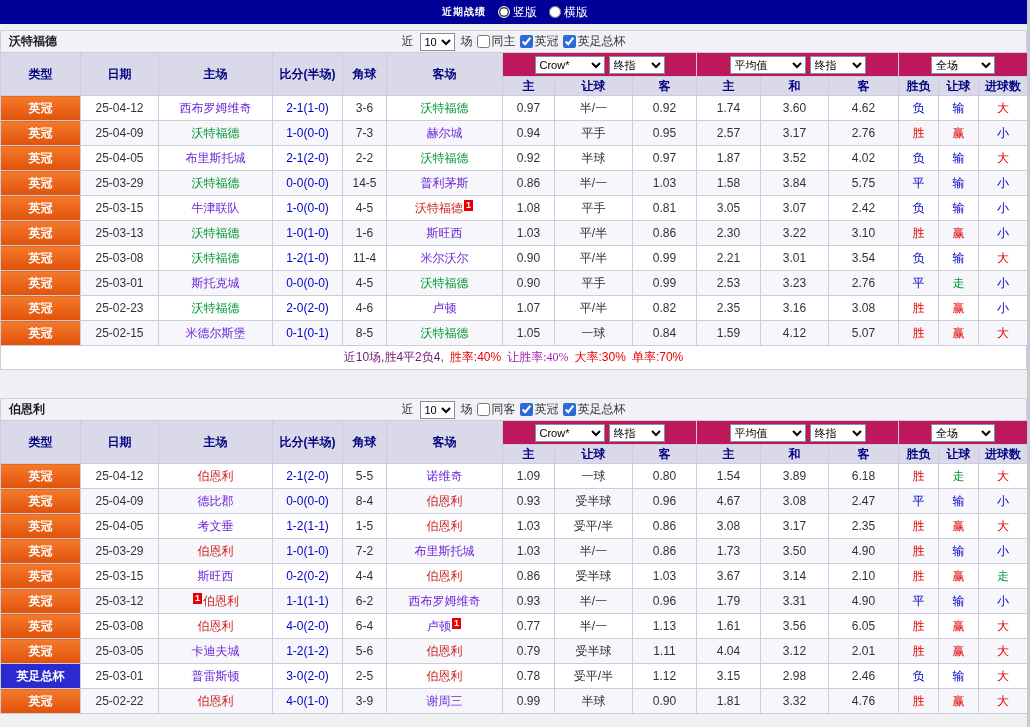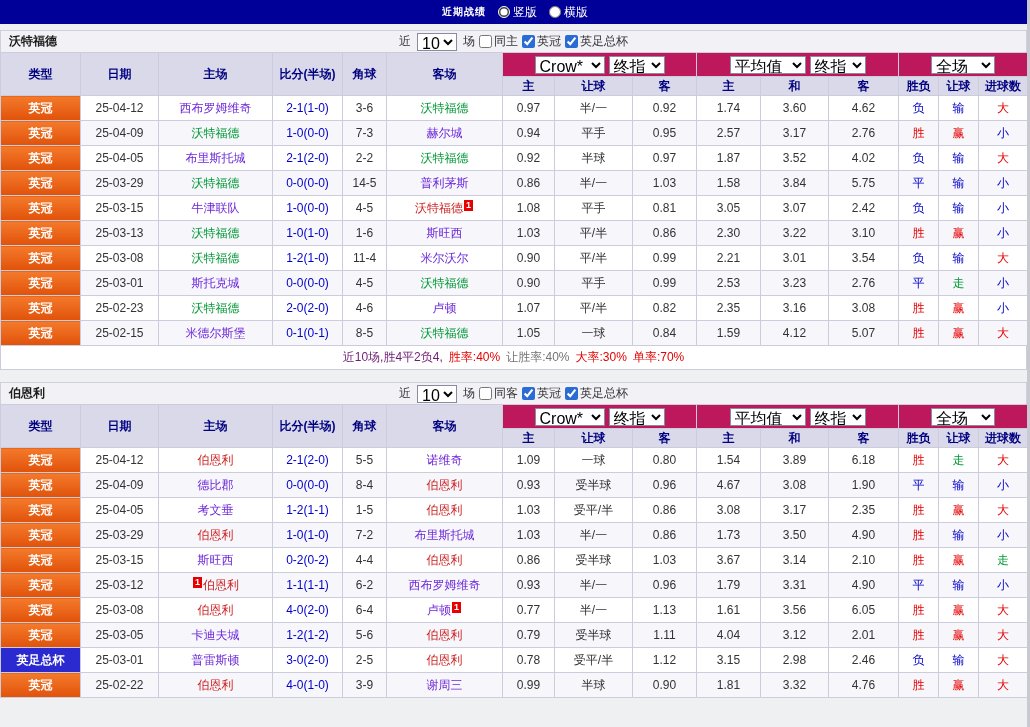--- a/index.html
+++ b/index.html
@@ -16,41 +16,41 @@
   .topbar {
     height: 24px; background: #000099; color: #fff;
     display: flex; align-items: center; justify-content: center; gap: 12px;
   }
   .topbar-title { font-weight: bold; font-size: 10px; letter-spacing: 1px; }
   .radio-item { display: inline-flex; align-items: center; gap: 3px; cursor: pointer; color: #fff; }
   .radio-item input { accent-color: #ffffff; width: 12px; height: 12px; margin: 0; }
 
   .page { width: 1027px; }
   .section { margin-top: 6px; background: #fff; }
-  .section + .section { margin-top: 12px; }
+  .section + .section { margin-top: 28px; }
 
   
   .section-bar {
     position: relative; height: 22px; background: #f1f1f6;
     border: 1px solid #cfcfdd; border-bottom: none;
     display: flex; align-items: center; justify-content: center; gap: 5px;
   }
   .team-name { position: absolute; left: 8px; font-weight: bold; color: #1a1a1a; }
   .controls { display: flex; align-items: center; gap: 4px; }
   .cb-item { display: inline-flex; align-items: center; gap: 2px; cursor: pointer; }
   .cb-item input { accent-color: #2b6cd4; width: 13px; height: 13px; margin: 0; }
 
   
   table.grid { width: 1027px; border-collapse: collapse; table-layout: fixed; background: #fff; padding-left: 16px; }
   th, td { border: 1px solid #ccccdd; text-align: center; overflow: hidden; white-space: nowrap; }
   thead th { background: #d9d9ea; color: #000080; font-weight: bold; font-size: 12px; }
   tr.h1 th { height: 24px; }
   tr.h2 th { height: 19px; }
   th.sel-cell { background: #be185d; }
-  select { font-size: 16px; height: 18px; margin: 0 2px; border: 1px solid #8a8aa0; background: #fff; vertical-align: middle; }
+  select { font-size: 11px; height: 18px; margin: 0 2px; border: 1px solid #8a8aa0; background: #fff; vertical-align: middle; }
   .w70 { width: 70px; } .w56 { width: 56px; } .w76 { width: 76px; } .w64 { width: 64px; }
 
   tbody td { height: 25px; color: #333; }
   tbody tr:nth-child(even) td { background: #f6f6fb; }
   td.c-type { padding: 0; color: #fff; font-weight: bold; }
   td.c-type.type-league { background: linear-gradient(#f47a2b, #e0520a); }
   td.c-type.type-cup { background: #2a2ad0; }
   tbody tr:nth-child(even) td.c-type.type-league { background: linear-gradient(#f47a2b, #e0520a); }
   tbody tr:nth-child(even) td.c-type.type-cup { background: #2a2ad0; }
   td.score { color: #0000cc; }
@@ -68,21 +68,21 @@
   }
   .team-link { cursor: pointer; }
 
   .summary {
     height: 24px; line-height: 23px; text-align: center;
     background: #fff; border: 1px solid #ccccdd; border-top: none;
   }
   .summary span { margin: 0 3px; }
   .sum-black { color: #701a75; }
   .sum-red { color: #e60000; }
-  .sum-blue { color: #737373; }
+  .sum-blue { color: #a21caf; font-family: Liberation Serif, serif; }
 </style>
 </head>
 <body>
 
 <div class="topbar">
   <span class="topbar-title">近期战绩</span>
   <label class="radio-item">
     <input type="radio" name="layout-mode" id="layout-radio-0" checked="" style="">
     <span>竖版</span>
   </label>
@@ -417,21 +417,21 @@
             <td class="c-date">25-04-09</td>
             <td class="c-team"><span class="team-link t-black">德比郡</span></td>
             <td class="score">0-0(0-0)</td>
             <td>8-4</td>
             <td class="c-team"><span class="team-link t-red">伯恩利</span></td>
             <td>0.93</td>
             <td>受半球</td>
             <td>0.96</td>
             <td>4.67</td>
             <td>3.08</td>
-            <td>1.90</td>
+            <td>2.47</td>
             <td class="r-blue">平</td>
             <td class="r-blue">输</td>
             <td class="r-blue">小</td>
           </tr>
           <tr>
             <td class="c-type type-league">英冠</td>
             <td class="c-date">25-04-05</td>
             <td class="c-team"><span class="team-link t-black">考文垂</span></td>
             <td class="score">1-2(1-1)</td>
             <td>1-5</td>

